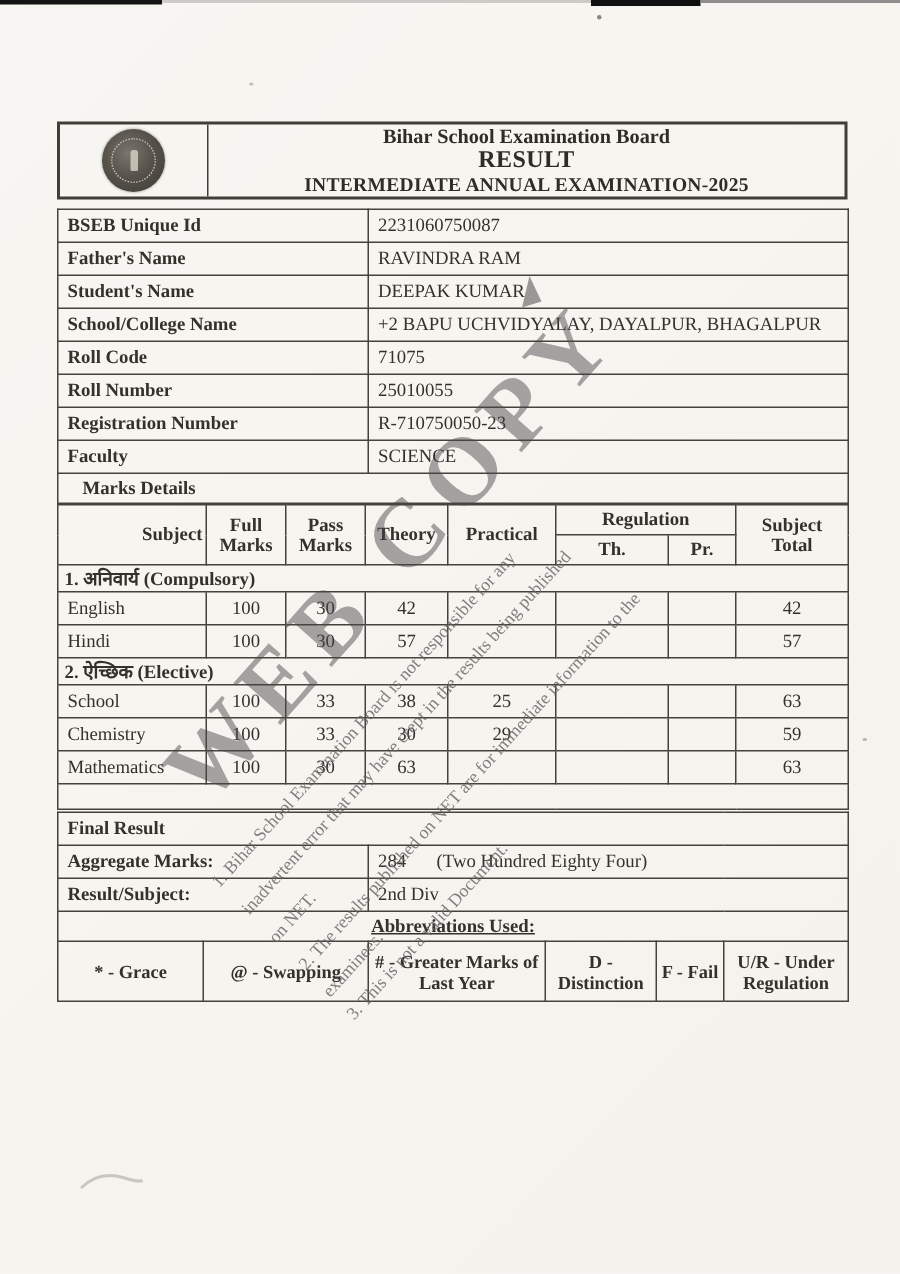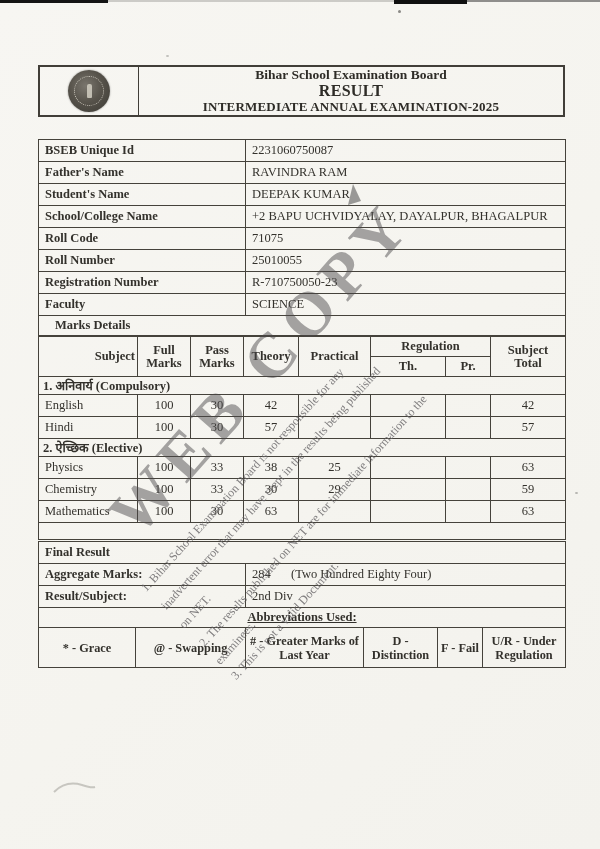--- a/index.html
+++ b/index.html
@@ -16,21 +16,21 @@
   }
   
   .edge-top-gray   { position:absolute; top:0; left:0; width:600px; height:2px; background:#a9a8a4; opacity:.55; }
   .edge-black-left { position:absolute; top:0; left:0; width:108px; height:3px; background:#141414; }
   .edge-black-right{ position:absolute; top:0; left:394px; width:73px; height:4px; background:#101010; }
   .edge-gray-right { position:absolute; top:0; left:467px; width:133px; height:2px; background:#8f8e8c; }
   .speck { position:absolute; background:#8a8985; border-radius:50%; }
 
   
   .header-box {
-    position:absolute; left:38px; top:65px; width:527px; height:52px;
+    position:absolute; left:38px; top:81px; width:527px; height:52px;
     border:2px solid #413e38; display:flex; background:transparent;
   }
   .logo-cell { width:99px; border-right:1.6px solid #413e38; display:flex; align-items:center; justify-content:center; }
   .seal {
     width:42px; height:42px; border-radius:50%;
     background:radial-gradient(circle at 42% 38%, #7a766e 0%, #57534b 45%, #3b3933 100%);
     position:relative; box-shadow:0 0 2px rgba(0,0,0,.4);
   }
   .seal-inner {
     position:absolute; left:6px; top:6px; width:30px; height:30px; border-radius:50%;
@@ -204,21 +204,21 @@
       <td class="ctr"></td>
       <td class="ctr"></td>
       <td class="ctr"></td>
       <td class="ctr">57</td>
     </tr>
 
     <tr>
       <td class="band" colspan="8">2. ऐच्छिक (Elective)</td>
     </tr>
     <tr>
-      <td>Physics</td>
+      <td>School</td>
       <td class="ctr">100</td>
       <td class="ctr">33</td>
       <td class="ctr">38</td>
       <td class="ctr">25</td>
       <td class="ctr"></td>
       <td class="ctr"></td>
       <td class="ctr">63</td>
     </tr>
     <tr>
       <td>Chemistry</td>

